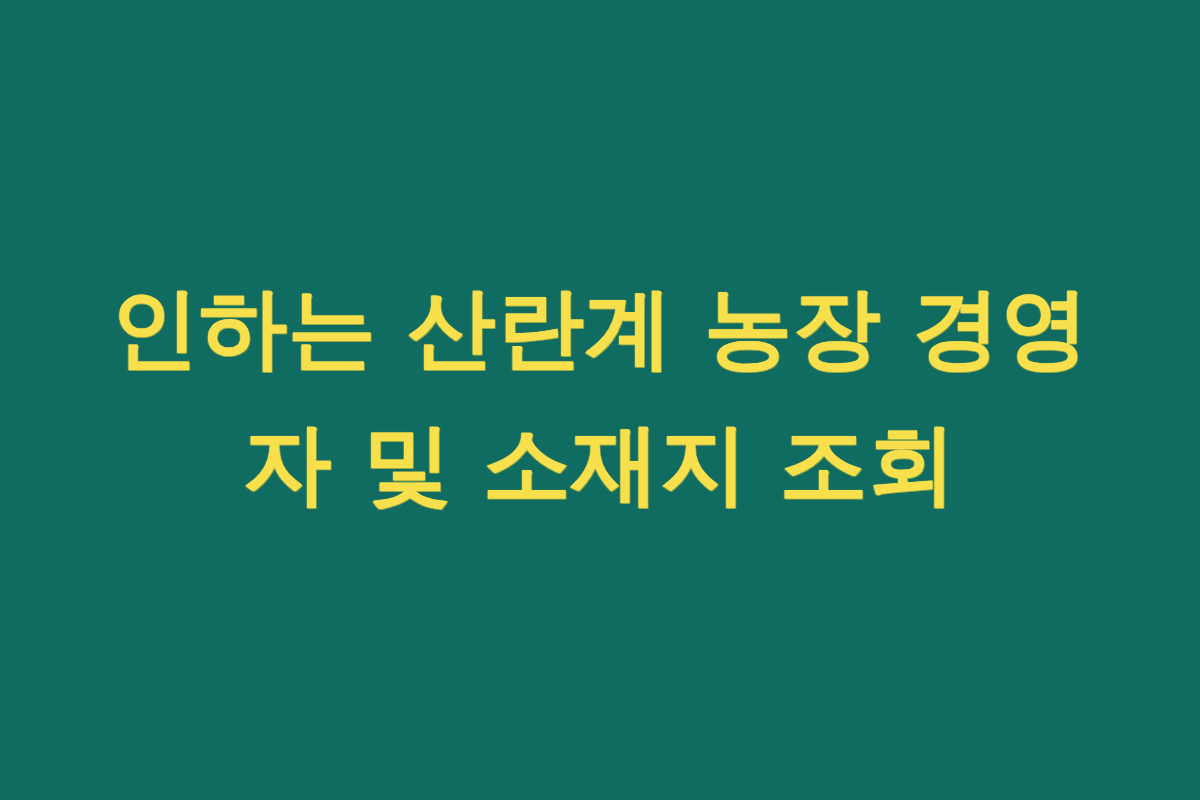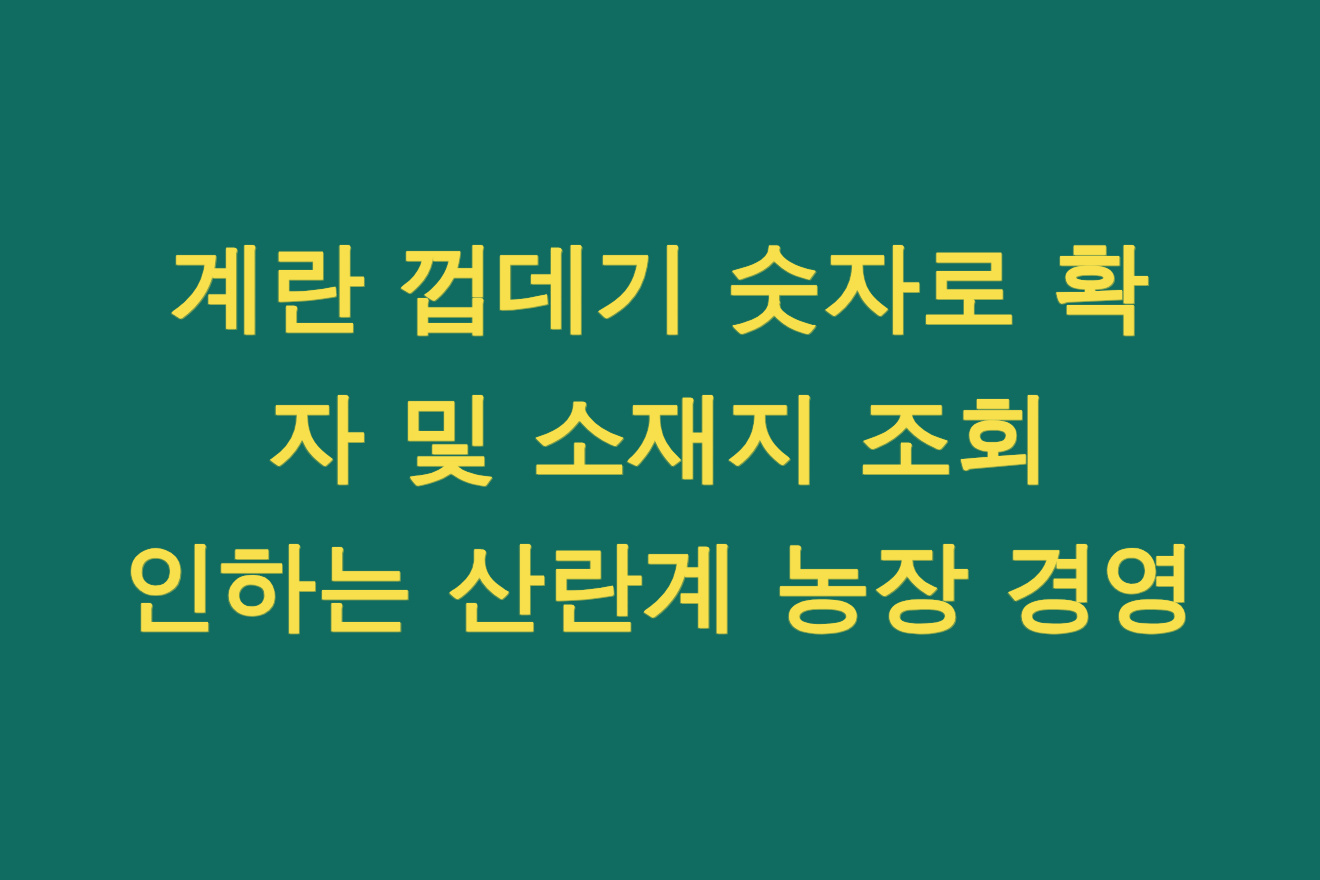--- a/index.html
+++ b/index.html
@@ -54,18 +54,17 @@
     display: block;
     white-space: nowrap;
   }
 </style>
 </head>
 <body>
 
 <div id="poster" style="background: rgb(16, 107, 96);">
   <div id="headline-block">
     <h1 id="headline" style="color: rgb(247, 224, 76);">
-      <span class="line">계란 껍데기 숫자로 확</span>
+      <span class="line">인하는 산란계 농장 경영</span>
       <span class="line">자 및 소재지 조회</span>
-      <span class="line">인하는 산란계 농장 경영</span>
     </h1>
   </div>
 </div>
 
 </body></html>

